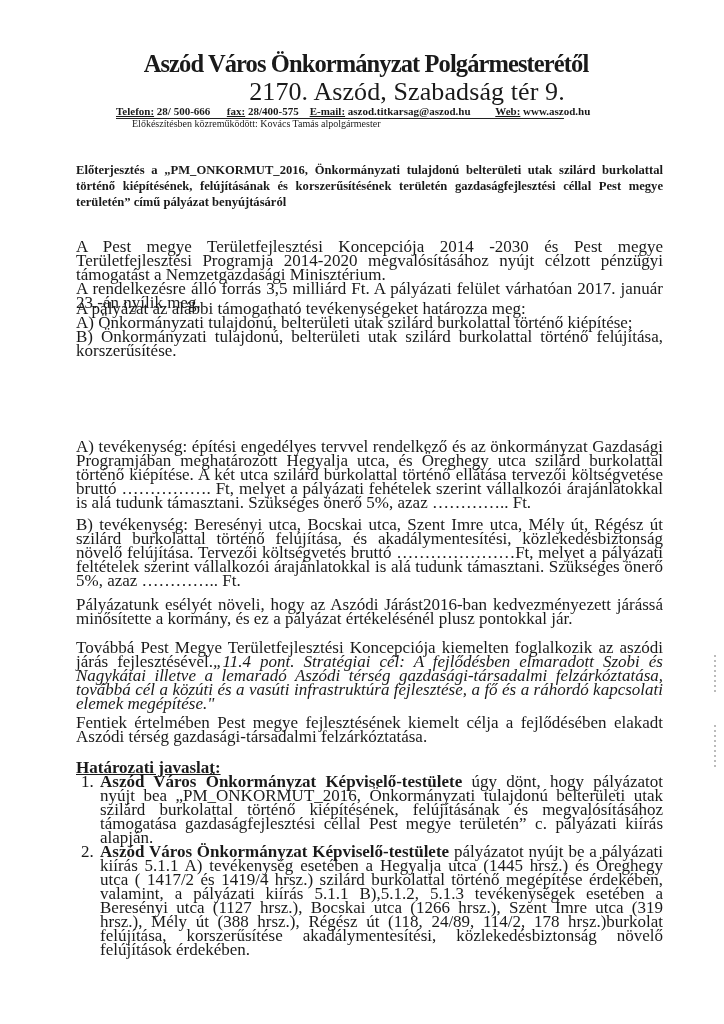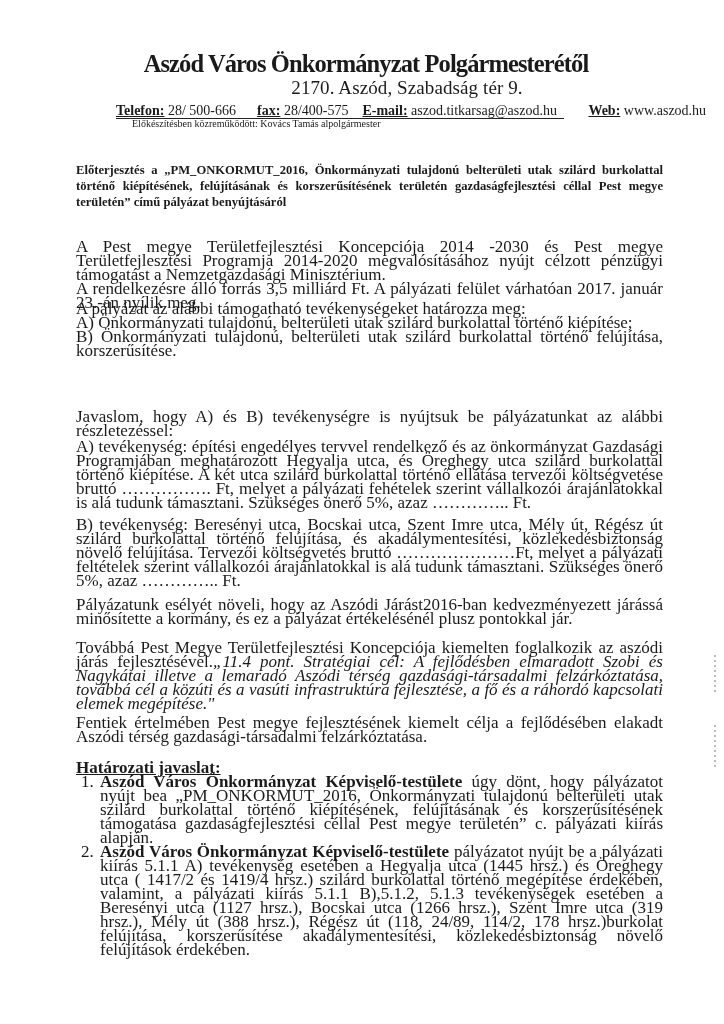--- a/index.html
+++ b/index.html
@@ -2,23 +2,23 @@
 <html><head>
 <meta charset="utf-8">
 <style>
   html, body { margin:0; padding:0; background:#fff; }
   body { width:724px; height:1024px; position:relative; overflow:hidden;
          font-family:"Liberation Serif", "DejaVu Serif", serif; color:#1a1a1a; }
   .page { position:absolute; left:0; top:0; width:724px; height:1024px; }
   .hdr-title { position:absolute; left:0; width:724px; top:50px; text-align:center;
                font-size:24.5px; font-weight:bold; letter-spacing:-0.9px; padding-left:8px; box-sizing:border-box; }
   .hdr-addr { position:absolute; left:0; width:724px; top:77px; text-align:center;
-              font-size:19px; padding-left:90px; box-sizing:border-box; letter-spacing:0.1px; }
-  .hdr-contact { position:absolute; left:116px; top:104px; width:448px; font-size:14px;
-                 border-bottom:1.3px solid #222; white-space:nowrap; line-height:14px; }
+              font-size:26px; padding-left:90px; box-sizing:border-box; letter-spacing:0.1px; }
+  .hdr-contact { position:absolute; left:116px; top:104px; width:448px; font-size:11px;
+                 border-bottom:1.3px solid #222; white-space:nowrap; line-height:14px;font-weight:bold; }
   .hdr-contact b { text-decoration:underline; }
   .hdr-contact span { margin-right:0; }
   .hdr-prep { position:absolute; left:132px; top:118px; font-size:10px; white-space:nowrap; }
   .body { position:absolute; left:76px; width:587px; font-size:17px; line-height:14px; }
   .p { text-align:justify; margin:0; }
   .title { top:162px; font-weight:bold; font-size:12.6px; line-height:16.2px; }
   .i { font-style:italic; }
   .bold { font-weight:bold; }
   .under { text-decoration:underline; font-weight:bold; }
   ol.res { margin:0; padding-left:22px; }
@@ -48,39 +48,38 @@
     <p class="p">A rendelkezésre álló forrás 3,5 milliárd Ft. A pályázati felület várhatóan 2017. január 23.-án nyílik meg.</p>
   </div>
 
   <div class="body" style="top:302px;">
     <p class="p">A pályázat az alábbi támogatható tevékenységeket határozza meg:</p>
     <p class="p">A) Önkormányzati tulajdonú, belterületi utak szilárd burkolattal történő kiépítése;</p>
     <p class="p">B) Önkormányzati tulajdonú, belterületi utak szilárd burkolattal történő felújítása, korszerűsítése.</p>
   </div>
 
 
-  <div class="body p" style="top:410px;">Javaslom, hogy A) és B) tevékenységre is nyújtsuk be pályázatunkat az alábbi részletezéssel:</div>
 
   <div class="body p" style="top:440px;">A) tevékenység: építési engedélyes tervvel rendelkező és az önkormányzat Gazdasági Programjában meghatározott Hegyalja utca, és Öreghegy utca szilárd burkolattal történő kiépítése. A két utca szilárd burkolattal történő ellátása tervezői költségvetése bruttó ……………. Ft, melyet a pályázati fehételek szerint vállalkozói árajánlatokkal is alá tudunk támasztani. Szükséges önerő 5%, azaz ………….. Ft.</div>
 
   <div class="body p" style="top:518px;">B) tevékenység: Beresényi utca, Bocskai utca, Szent Imre utca, Mély út, Régész út szilárd burkolattal történő felújítása, és akadálymentesítési, közlekedésbiztonság növelő felújítása.  Tervezői költségvetés bruttó …………………Ft, melyet a pályázati feltételek szerint vállalkozói árajánlatokkal is alá tudunk támasztani. Szükséges önerő 5%, azaz ………….. Ft.</div>
 
   <div class="body p" style="top:598px;">Pályázatunk esélyét növeli, hogy az Aszódi Járást2016-ban kedvezményezett járássá minősítette a kormány, és ez a pályázat értékelésénél plusz pontokkal jár.</div>
 
   <div class="body p" style="top:641px;">
     <span>Továbbá Pest Megye Területfejlesztési Koncepciója kiemelten foglalkozik az aszódi járás fejlesztésével.</span><span class="i">„11.4 pont. Stratégiai cél: A fejlődésben elmaradott Szobi és Nagykátai illetve a lemaradó Aszódi térség gazdasági-társadalmi felzárkóztatása, továbbá cél a közúti és a vasúti infrastruktúra fejlesztése, a fő és a ráhordó kapcsolati elemek megépítése."</span>
   </div>
 
   <div class="body p" style="top:716px;">Fentiek értelmében Pest megye fejlesztésének kiemelt célja a fejlődésében elakadt Aszódi térség gazdasági-társadalmi felzárkóztatása.</div>
 
   <div class="body" style="top:761px;">
     <div class="under">Határozati javaslat:</div>
     <ol class="res">
       <li>
-        <span class="bold">Aszód Város Önkormányzat Képviselő-testülete</span><span> úgy dönt, hogy pályázatot nyújt bea „PM_ONKORMUT_2016, Önkormányzati tulajdonú belterületi utak szilárd burkolattal történő kiépítésének, felújításának és korszerűsítésének támogatása gazdaságfejlesztési céllal Pest megye területén” c. pályázati kiírás alapján.</span>
+        <span class="bold">Aszód Város Önkormányzat Képviselő-testülete</span><span> úgy dönt, hogy pályázatot nyújt bea „PM_ONKORMUT_2016, Önkormányzati tulajdonú belterületi utak szilárd burkolattal történő kiépítésének, felújításának és megvalósításához támogatása gazdaságfejlesztési céllal Pest megye területén” c. pályázati kiírás alapján.</span>
       </li>
       <li>
         <span class="bold">Aszód Város Önkormányzat Képviselő-testülete</span><span> pályázatot nyújt be a pályázati kiírás 5.1.1 A) tevékenység esetében a Hegyalja utca (1445 hrsz.) és Öreghegy utca ( 1417/2 és 1419/4 hrsz.) szilárd burkolattal történő megépítése érdekében, valamint, a pályázati kiírás 5.1.1 B),5.1.2, 5.1.3 tevékenységek esetében a Beresényi utca (1127 hrsz.), Bocskai utca (1266 hrsz.), Szent Imre utca (319 hrsz.), Mély út (388 hrsz.), Régész út (118, 24/89, 114/2, 178 hrsz.)burkolat felújítása, korszerűsítése akadálymentesítési, közlekedésbiztonság növelő felújítások érdekében.</span>
       </li>
     </ol>
   </div>
 
   <div class="edge" style="top:655px;height:40px;"></div>
   <div class="edge" style="top:725px;height:45px;"></div>
 </div>

